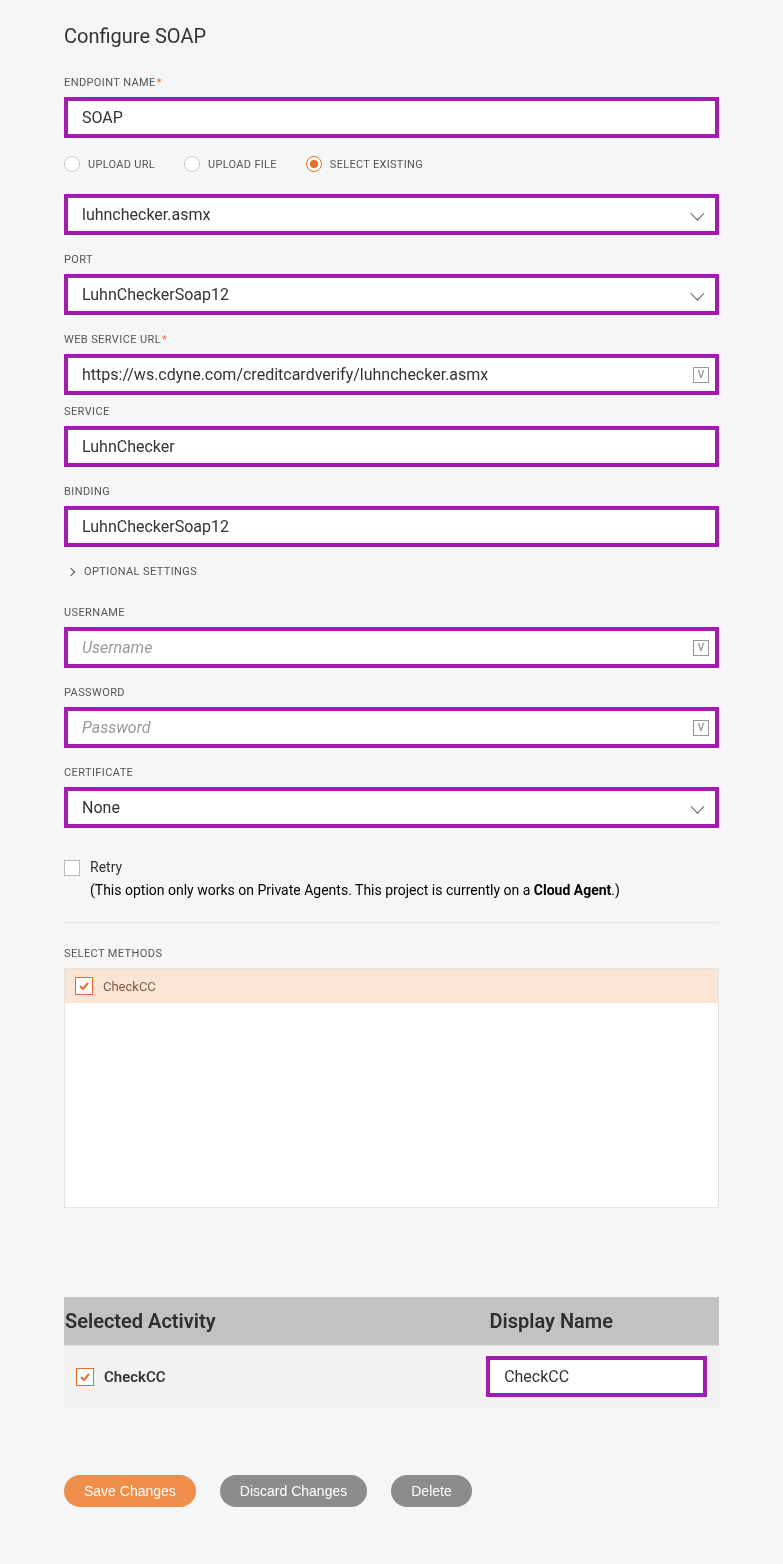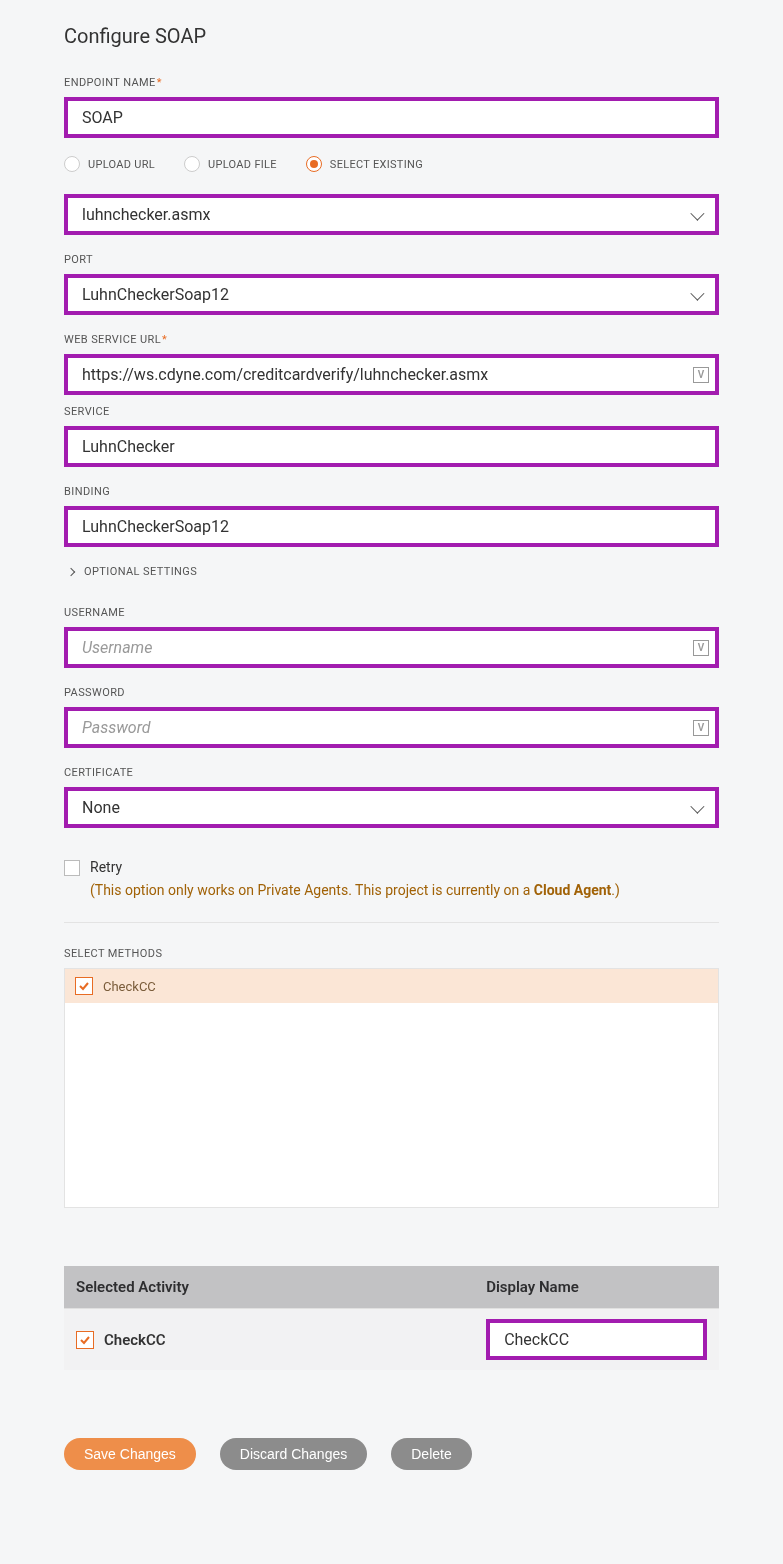--- a/index.html
+++ b/index.html
@@ -80,32 +80,32 @@
   .cb-row { display: flex; align-items: center; gap: 10px; margin-bottom: 6px; }
   .cb-empty {
     width: 16px; height: 16px; border: 1px solid #bbb; background: #fff; cursor: pointer;
     flex-shrink: 0; margin-top: 2px;
   }
   .cb-checked {
     width: 18px; height: 18px; border: 1px solid #e86c24; background: #fff; cursor: pointer;
     flex-shrink: 0; display: inline-flex; align-items:center; justify-content:center;
   }
   .cb-checked svg { stroke: #e86c24; stroke-width: 2; fill: none; }
-  .retry-note { font-size: 14px; color: #a16207; margin-left: 26px; margin-bottom: 24px; }
+  .retry-note { font-size: 14px; color: #000000; margin-left: 26px; margin-bottom: 24px; }
   hr.sep { border: none; border-top: 1px solid #e3e3e3; margin: 20px 0 24px; }
   .methods-box { background: #fff; border: 1px solid #e3e3e3; height: 240px; overflow:auto; }
   .method-row {
     display: flex; align-items: center; gap: 10px; padding: 8px 10px;
     font-size: 13px; color: #7a5c3a;
   }
   .method-row.sel { background: #fbe6d6; }
   .methods-gap { height: 40px; }
   .tbl-head {
     display: flex; background: #c2c2c4; color: #2e2e30; font-weight: 600;
-    font-size: 15px; padding: 12px 12px;
+    font-size: 20px; padding: 12px 1px; margin-top: 31px;
   }
   .col1 { flex: 0 0 65%; }
   .col2 { flex: 0 0 35%; }
   .tbl-row {
     display: flex; align-items: center; padding: 10px 12px; background: #f2f2f3;
     border-top: 1px solid #e0e0e0; font-size: 15px; font-weight:600;
   }
   .tbl-row .col1 { display:flex; align-items:center; gap:10px; }
   .display-input {
     height: 28px; width: 150px; border: 1px solid #d0d0d0; background: #fff;

